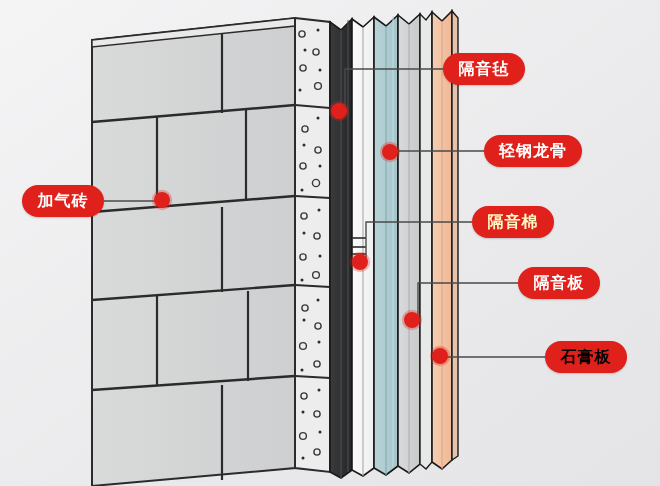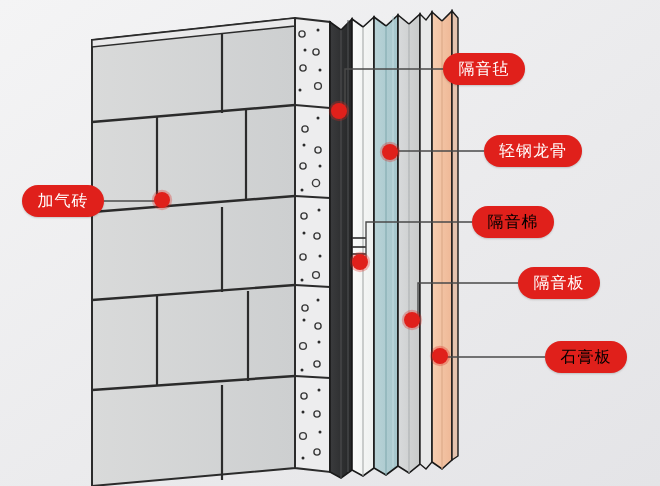--- a/index.html
+++ b/index.html
@@ -30,21 +30,21 @@
     position: absolute;
     display: flex;
     align-items: center;
     justify-content: center;
     height: 30px;
     padding: 16px 14px;
     border-radius: 16px;
     background: #e0201b;
     color: #ffffff;
     font-size: 16px;
-    font-weight: normal;
+    font-weight: bold;
     letter-spacing: 1px;
     white-space: nowrap;
     box-shadow: 0 1px 2px rgba(0,0,0,0.18);
     box-sizing: border-box;
     text-align: center;
   }
 </style>
 </head>
 <body>
 
@@ -229,18 +229,18 @@
         <circle cx="412" cy="320" r="8" fill="#e0201b"></circle>
         <circle cx="440" cy="356" r="10.2" fill="#e0201b" opacity="0.3"></circle>
         <circle cx="440" cy="356" r="8" fill="#e0201b"></circle>
       </g>
   </svg>
 
   <div id="label-layer">
       <div class="label-pill" style="left: 22px; top: 185px; width: 82px; height: 16px; background: rgb(224, 32, 27); color: rgb(255, 255, 255);">加气砖</div>
       <div class="label-pill" style="left: 443px; top: 53px; width: 82px; height: 32px; background: rgb(224, 32, 27); color: rgb(255, 255, 255);">隔音毡</div>
       <div class="label-pill" style="left: 484px; top: 135px; width: 98px; height: 28px; background: rgb(224, 32, 27); color: rgb(255, 255, 255);">轻钢龙骨</div>
-      <div class="label-pill" style="left: 472px; top: 206px; width: 82px; height: 32px; background: rgb(224, 32, 27); color: #000000;">隔音棉</div>
+      <div class="label-pill" style="left: 472px; top: 206px; width: 82px; height: 32px; background: rgb(224, 32, 27); color: #fef9c3;">隔音棉</div>
       <div class="label-pill" style="left: 518px; top: 267px; width: 82px; height: 28px; background: rgb(224, 32, 27); color: rgb(255, 255, 255);">隔音板</div>
       <div class="label-pill" style="left: 545px; top: 341px; width: 82px; height: 32px; background: rgb(224, 32, 27); color: #000000;">石膏板</div>
     </div>
 
 </div>
 
 </body></html>

